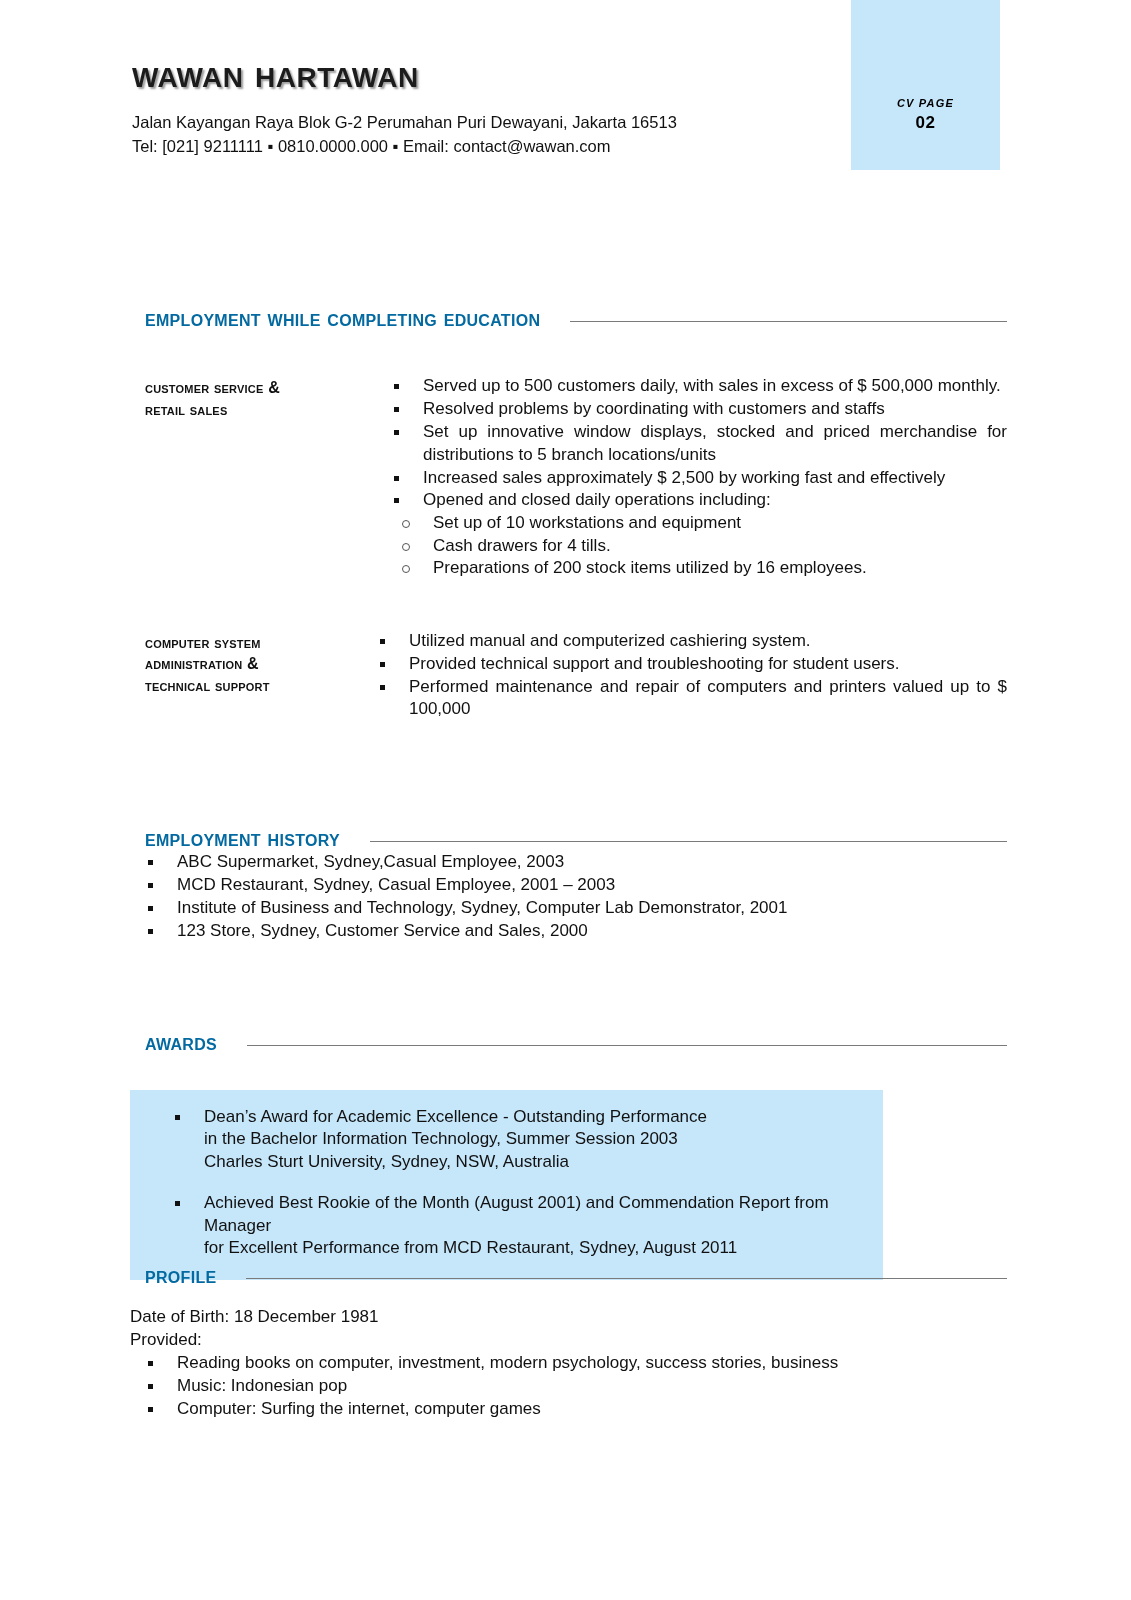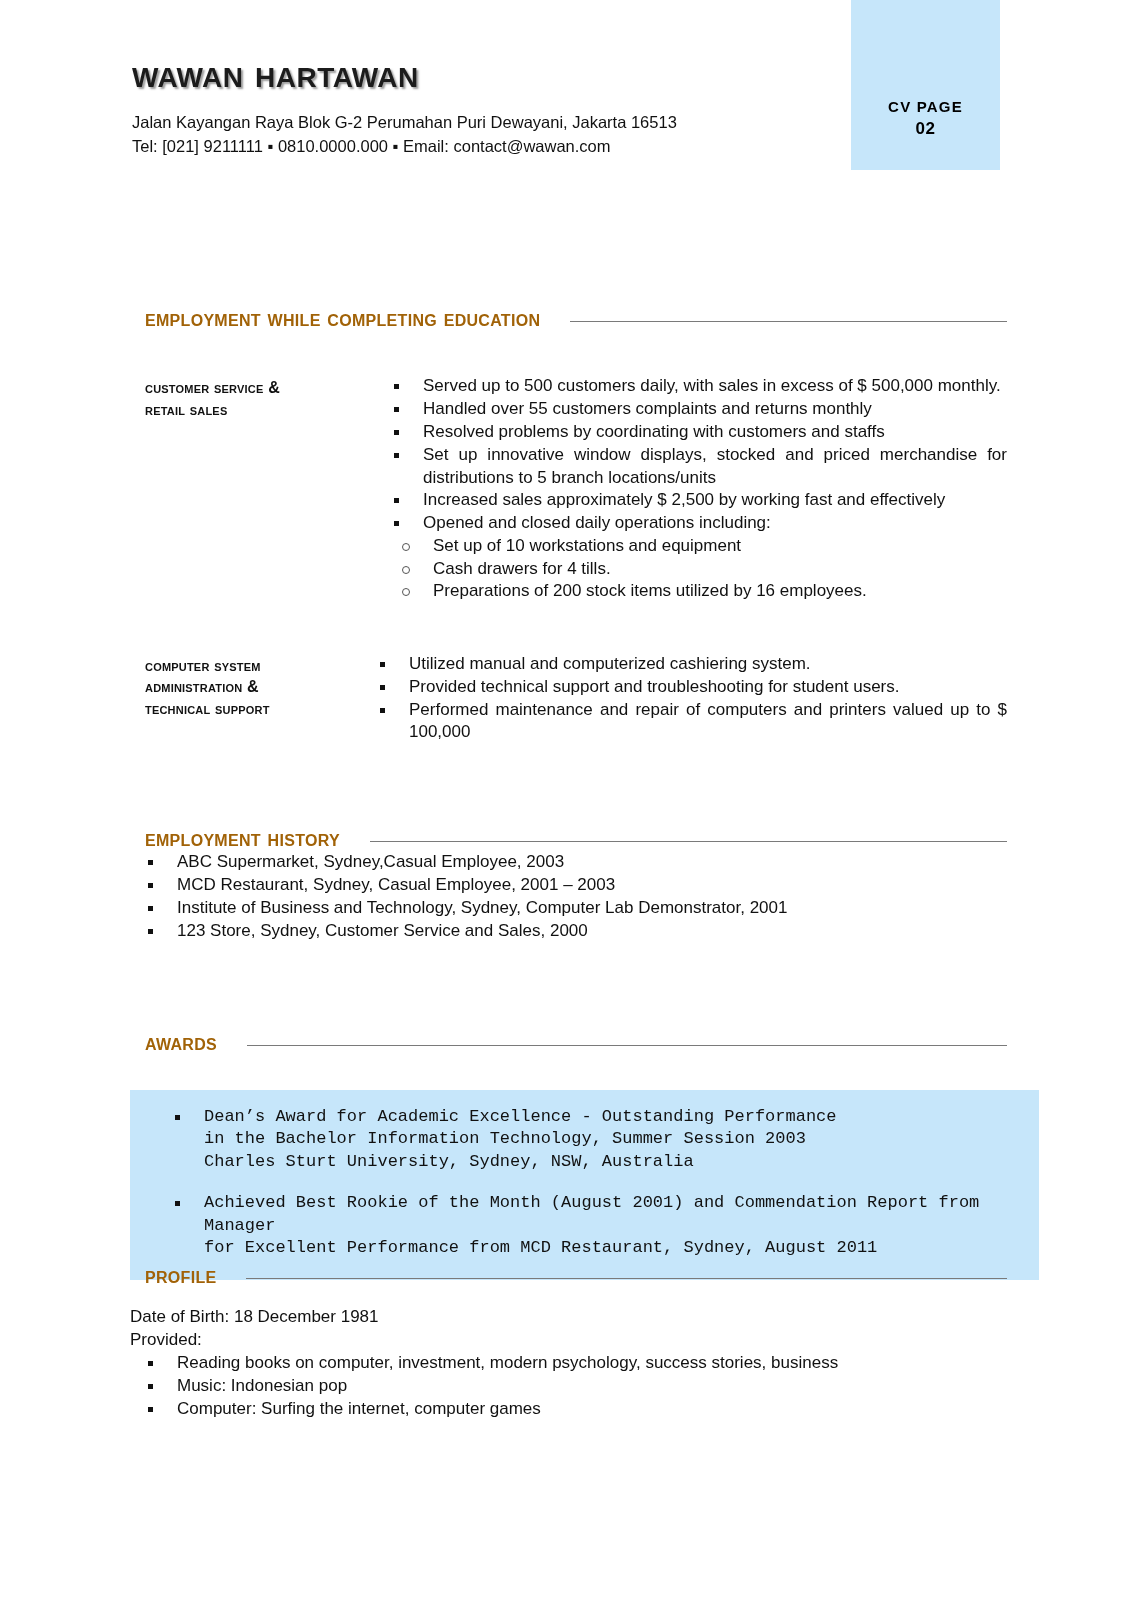--- a/index.html
+++ b/index.html
@@ -27,24 +27,25 @@
     box-sizing: border-box;
   }
   .page-badge-inner {
     position: absolute;
     left: 0;
     right: 0;
     top: 96px;
     text-align: center;
   }
   .page-badge-label {
-    font-size: 15px;
+    font-size: 11px;
     font-weight: bold;
     letter-spacing: 1.2px;
     line-height: 1.45;
+    font-style: italic;
   }
   .page-badge-number {
     font-size: 17px;
     font-weight: bold;
     letter-spacing: 0.5px;
     line-height: 1.3;
   }
 
   
   .header {
@@ -82,21 +83,21 @@
     display: flex;
     align-items: baseline;
     white-space: nowrap;
   }
   .section-title {
     font-size: 23px;
     font-weight: bold;
     font-variant: small-caps;
     text-transform: lowercase;
     letter-spacing: 0.3px;
-    color: #a16207;
+    color: #0369a1;
     line-height: 1.1;
   }
   .section-rule {
     flex: 1 1 auto;
     height: 1px;
     background: #7a7a7a;
     margin-left: 30px;
     position: relative;
     top: -4px;
   }
@@ -218,21 +219,20 @@
   </div>
 
   <div class="job-row" style="margin-top:44px;gap:14px;">
     <div class="job-label">
       <div>Customer Service &amp;</div>
       <div>Retail Sales</div>
     </div>
     <div class="job-body">
       <ul class="b">
         <li class="just">Served up to 500 customers daily, with sales in excess of $ 500,000 monthly.</li>
-        <li>Handled over 55 customers complaints and returns monthly</li>
         <li>Resolved problems by coordinating with customers and staffs</li>
         <li class="just">Set up innovative window displays, stocked and priced merchandise for distributions to 5 branch locations/units</li>
         <li>Increased sales approximately $ 2,500 by working fast and effectively</li>
         <li>Opened and closed daily operations including:</li>
       </ul>
       <ul class="sub">
         <li>Set up of 10 workstations and equipment</li>
         <li>Cash drawers for 4 tills.</li>
         <li>Preparations of 200 stock items utilized by 16 employees.</li>
       </ul>
@@ -267,21 +267,21 @@
     <li>123 Store, Sydney, Customer Service and Sales, 2000</li>
   </ul>
 </div>
 
 <div class="section" style="top:1030px; left:145px; width:862px;">
   <div class="section-head">
     <div class="section-title">Awards</div>
     <div class="section-rule"></div>
   </div>
 </div>
-<div class="awards-box" style="position:absolute; left:130px; top:1073px; width:909px;font-family:Liberation Mono, monospace;">
+<div class="awards-box" style="position:absolute; left:130px; top:1073px; width:753px;">
   <ul class="b">
     <li>
       <span class="award-line">Dean’s Award for Academic Excellence - Outstanding Performance</span>
       <span class="award-line">in the Bachelor Information Technology, Summer Session 2003</span>
       <span class="award-line">Charles Sturt University, Sydney, NSW, Australia</span>
     </li>
   </ul>
   <div class="award-gap"></div>
   <ul class="b">
     <li>

